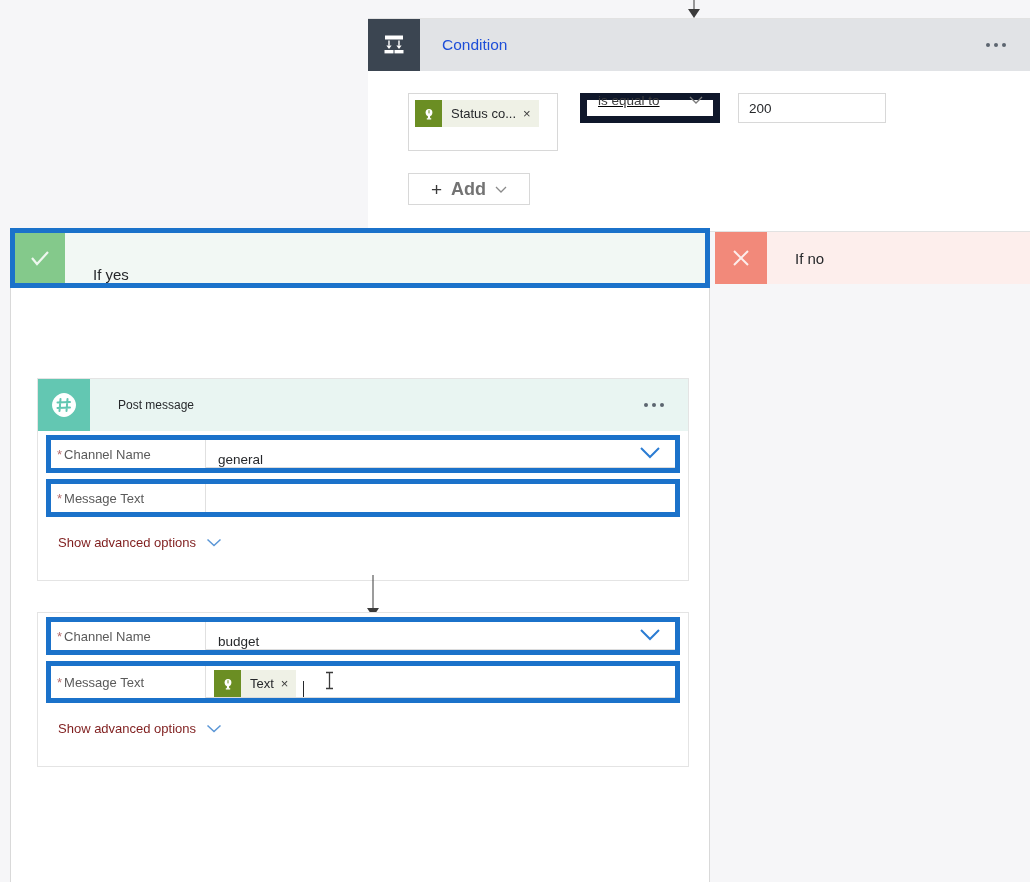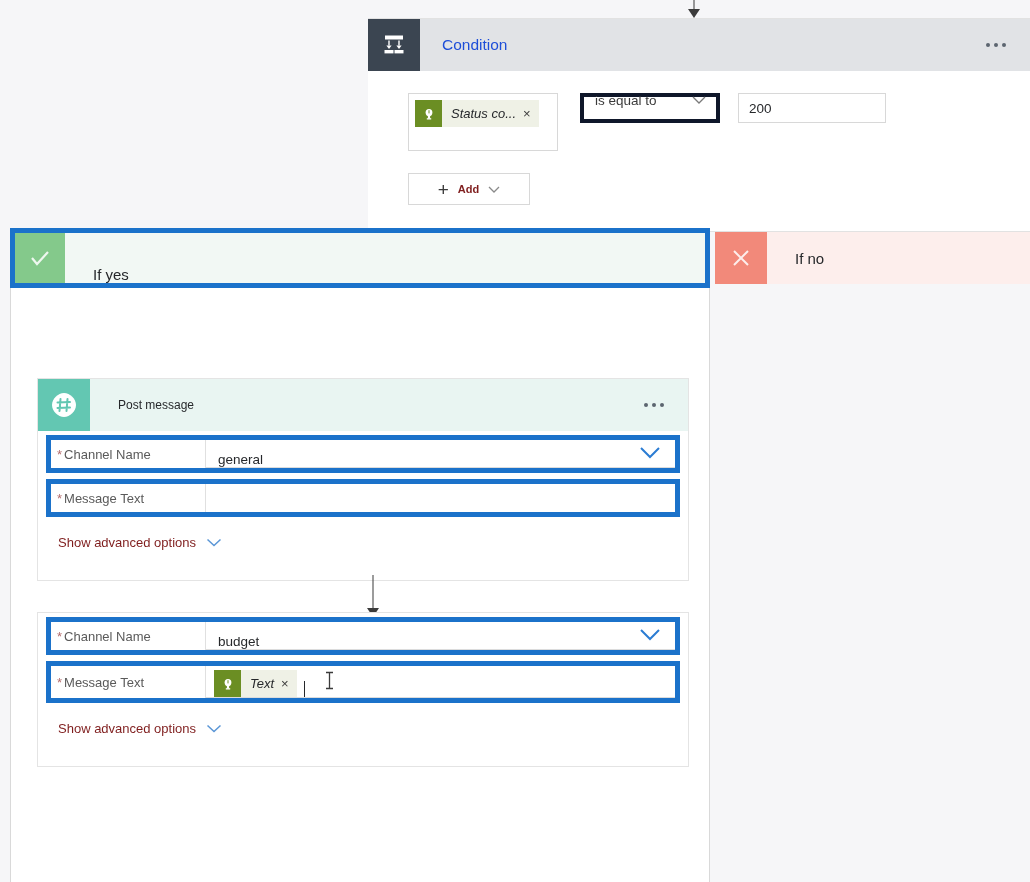--- a/index.html
+++ b/index.html
@@ -23,32 +23,32 @@
   .cond-icon{width:52px;height:52px;background:#3b4551;display:flex;align-items:center;justify-content:center;flex:0 0 auto;}
   .cond-title{margin-left:22px;font-size:15.5px;color:#1d4ed8;}
   .ellipsis{position:absolute;right:24px;top:50%;transform:translateY(-50%);display:flex;gap:4px;}
   .ellipsis i{width:4px;height:4px;border-radius:50%;background:#5c6570;display:block;}
   .cond-body{padding:22px 0 26px 40px;background:#fff;}
   .cond-row{display:flex;align-items:flex-start;}
 
   .token-box{width:150px;height:58px;border:1px solid #d8d8d8;background:#fff;box-sizing:border-box;padding:6px 6px 0 6px;}
   .token{display:inline-flex;align-items:center;height:27px;background:#eff1e6;max-width:100%;}
   .token .tok-ico{width:27px;height:27px;background:#6b8e23;display:flex;align-items:center;justify-content:center;flex:0 0 auto;}
-  .token .tok-label{font-size:13px;color:#26282b;padding:0 7px 0 9px;white-space:nowrap;font-style:italic;}
+  .token .tok-label{font-size:13px;color:#26282b;padding:0 7px 0 9px;white-space:nowrap;}
   .token .tok-x{font-size:13px;color:#3b3b3b;padding-right:8px;cursor:pointer;}
 
-  .op-select{margin-left:22px;width:140px;height:30px;border:4px solid #0f172a;background:#fff;
-    display:flex;align-items:center;justify-content:space-between;padding:0 10px 16px 11px;box-sizing:border-box;}
+  .op-select{margin-left:22px;width:140px;height:30px;border:7px solid #0f172a;background:#fff;
+    display:flex;align-items:center;justify-content:space-between;padding:0 10px 16px 11px;box-sizing:border-box;text-decoration:underline;}
   .op-select span{font-size:13.5px;color:#3b3b3b;}
   .val-input{margin-left:18px;width:148px;height:30px;border:1px solid #d8d8d8;background:#fff;
     display:flex;align-items:center;padding:0 10px;box-sizing:border-box;font-size:13.5px;color:#26282b;}
   .add-btn{margin-top:22px;width:122px;height:32px;border:1px solid #d8d8d8;background:#fff;
     display:flex;align-items:center;justify-content:center;gap:9px;box-sizing:border-box;}
   .add-btn .plus{font-size:19px;color:#3b3b3b;line-height:1;font-weight:300;}
-  .add-btn .lbl{font-size:11px;color:#7f1d1d;font-weight:600;}
+  .add-btn .lbl{font-size:18px;color:#737373;font-weight:600;}
 
   
   .branch-head{display:flex;align-items:center;height:50px;}
   .branch-ico{width:50px;height:50px;display:flex;align-items:center;justify-content:center;flex:0 0 auto;}
   .branch-label{margin-left:28px;font-size:15px;color:#26282b;}
 
   #ifyes-wrap{left:10px;top:228px;width:700px;}
   #ifyes-head-hl{border:5px solid #1b72ca;background:#f2f8f4;box-sizing:border-box;height:60px;display:flex;align-items:flex-end;}
   #ifyes-head-hl .branch-ico{background:#84c98b;}
   #ifyes-body{border:1px solid #d9d9d9;border-top:none;background:#fff;height:608px;position:relative;box-sizing:border-box;}

